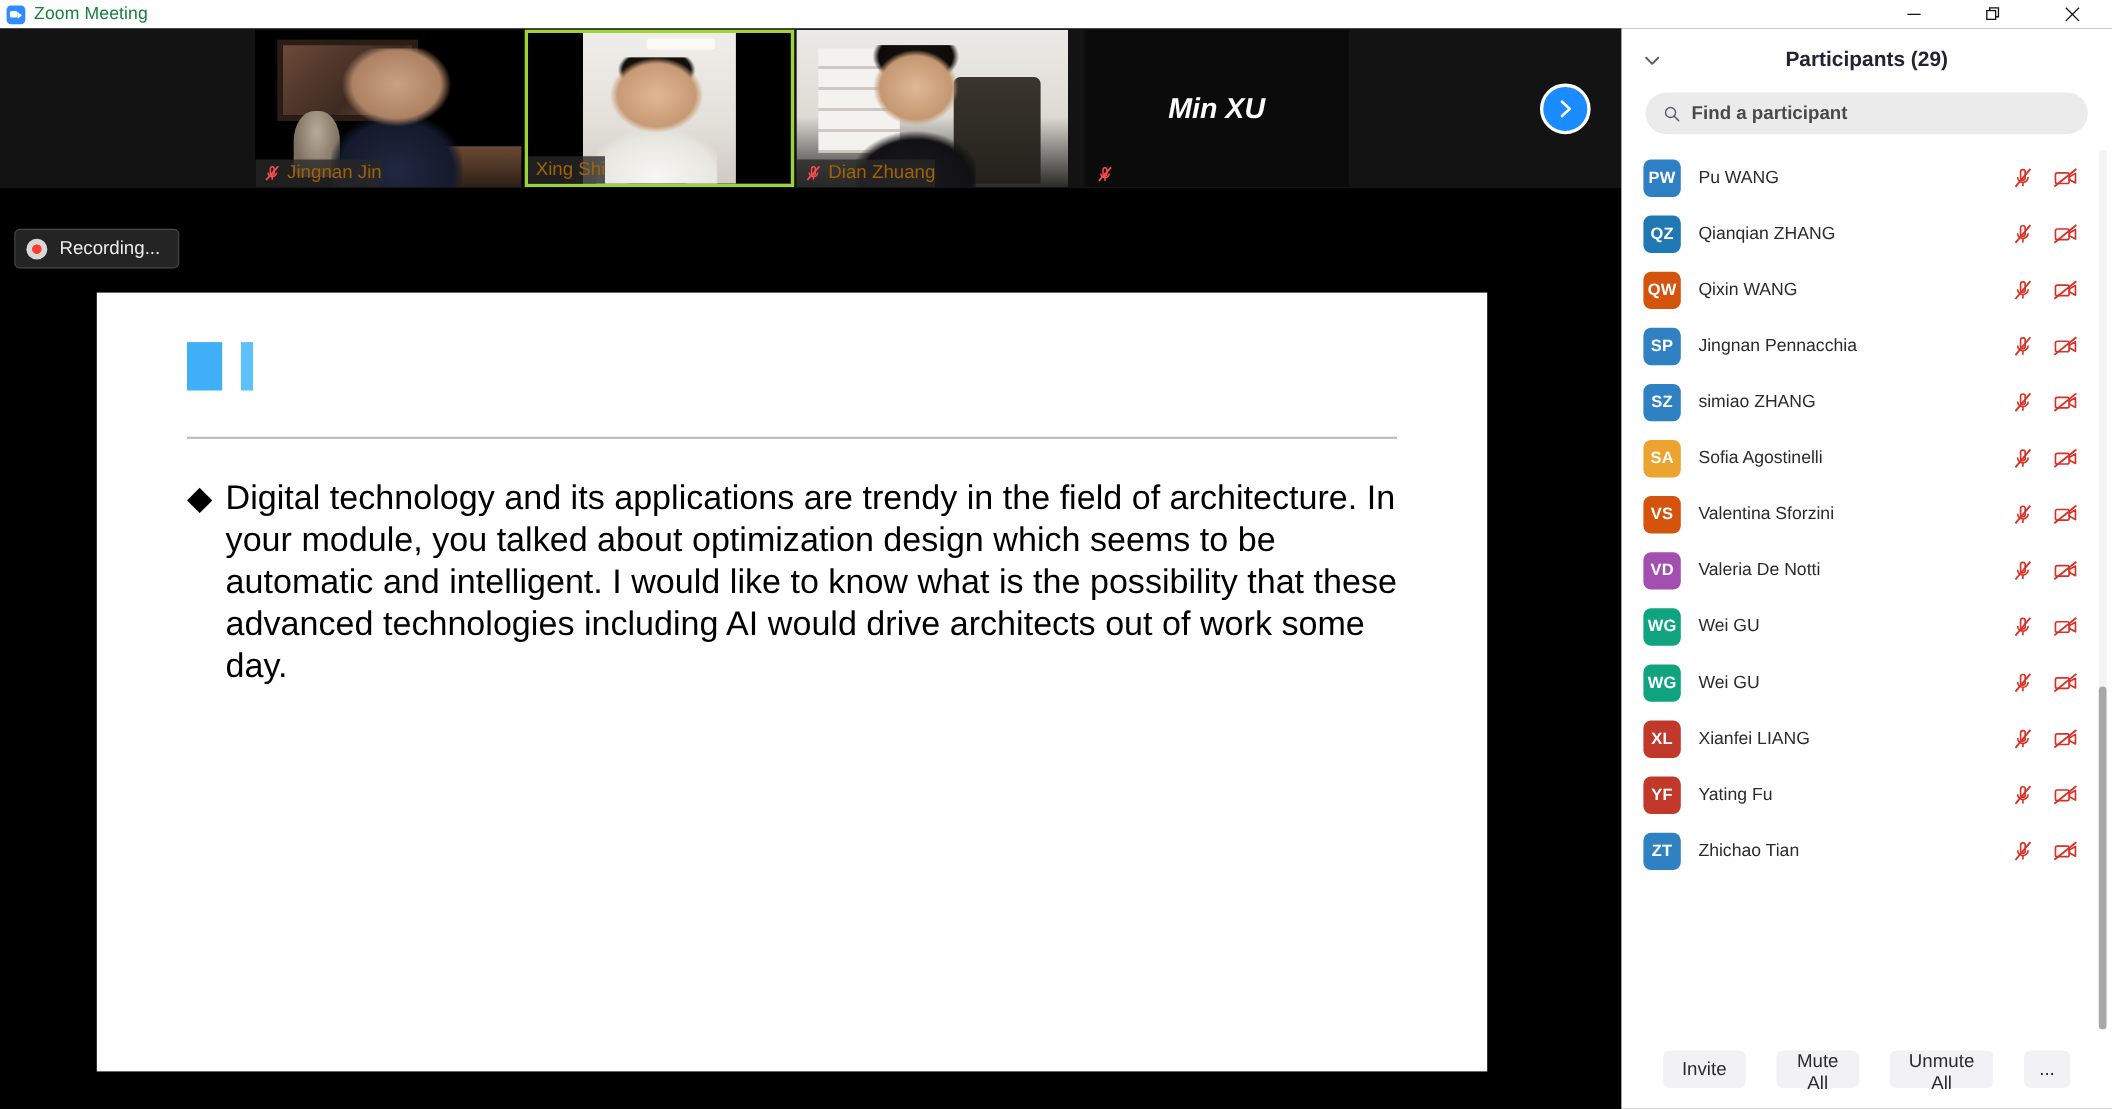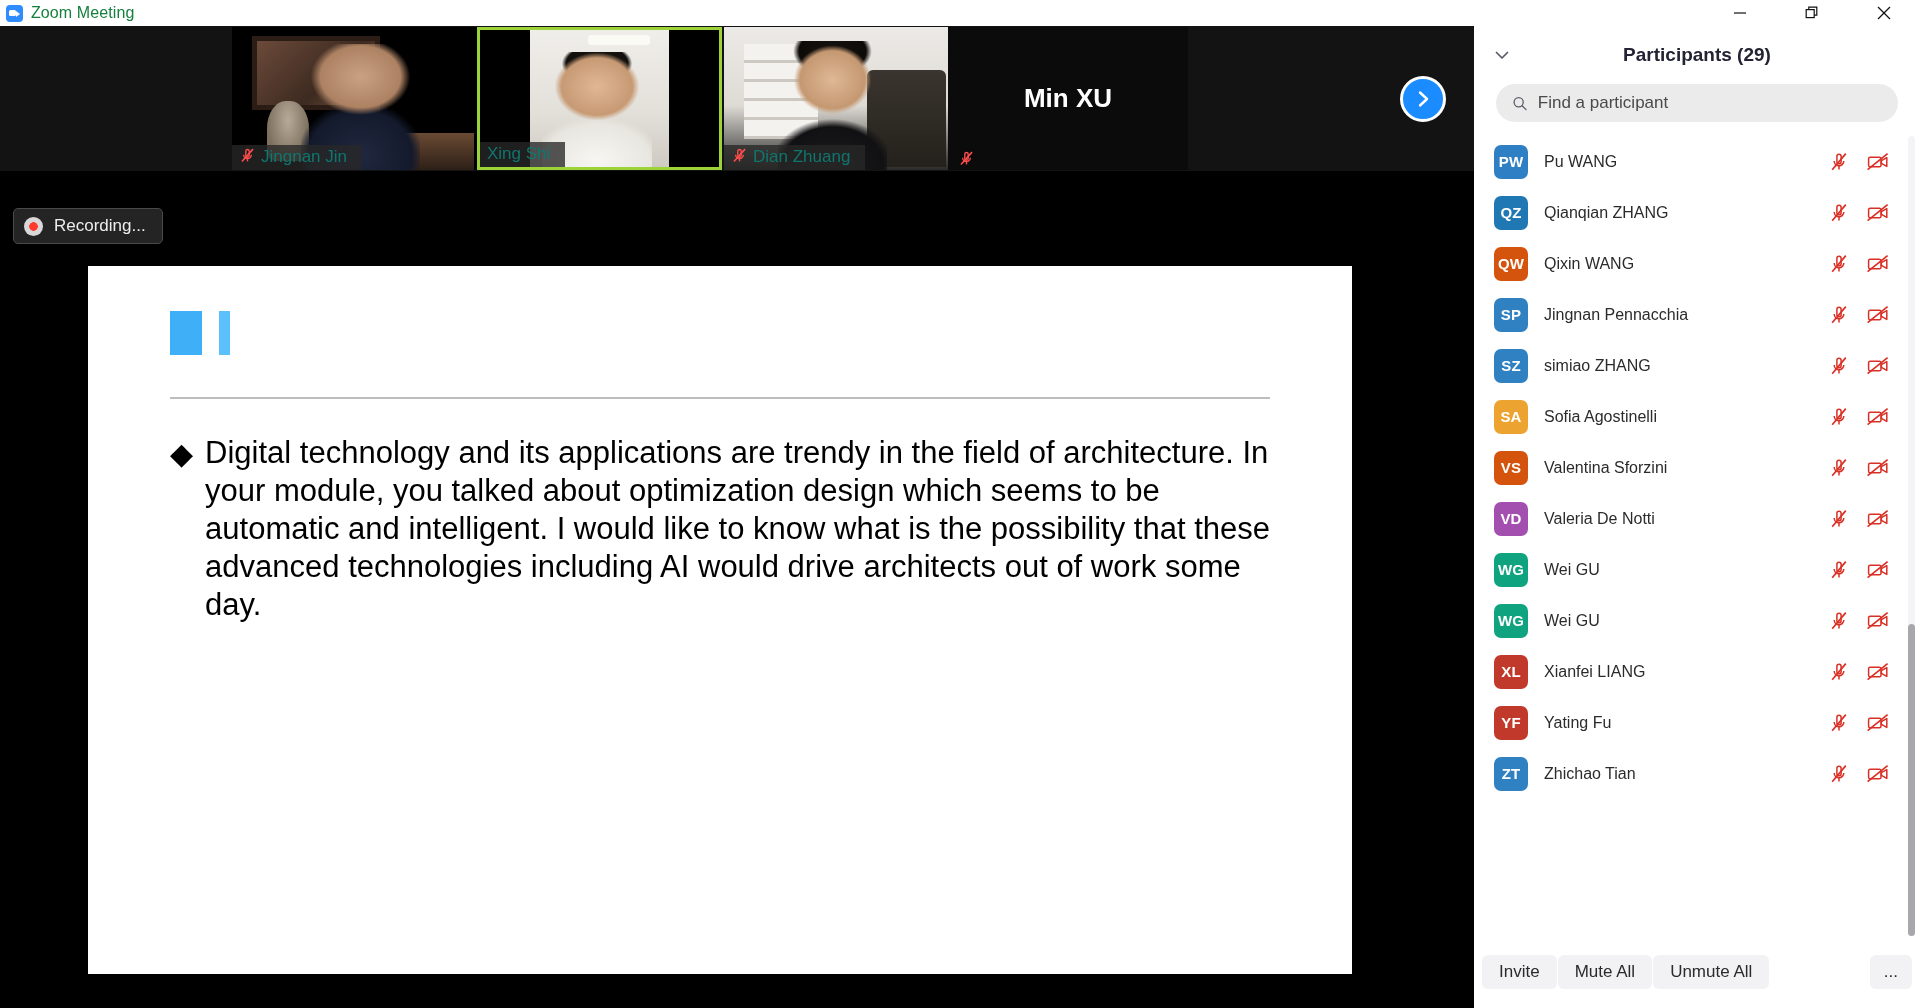--- a/index.html
+++ b/index.html
@@ -55,24 +55,24 @@
     position: absolute; top: 0; left: 0;
     width: 1474px; height: 145px;
     background: #131313;
   }
   .tile {
     position: absolute; top: 1px; height: 143px;
     background: #000; overflow: hidden;
   }
   .tile-label {
     position: absolute; left: 0; bottom: 0;
-    display: flex; gap: 5px;
+    display: flex; align-items: center; gap: 5px;
     background: rgba(40,40,40,.78);
-    padding: 2px 15px 3px 7px;
-    font-size: 17px; color: #0f766e;
+    padding: 2px 0 3px 7px;
+    font-size: 17px; color: #a16207;
     max-width: 100%;
   }
   .tile.active { border: 3px solid #9bd338; top: 1px; }
   .tile-name-only {
     position: absolute; inset: 0;
     display: flex; align-items: center; justify-content: center;
     color: #fff; font-size: 26px; font-weight: bold;
   }
   .tile-photo { position: absolute; inset: 0; }
 
@@ -188,20 +188,21 @@
   .search-wrap { padding: 0 22px 14px; flex: none; }
   .search-box {
     height: 38px; background: #ebebeb; border-radius: 19px;
     display: flex; align-items: center; gap: 10px; padding: 0 16px;
     cursor: text;
   }
   .search-input {
     border: 0; outline: 0; background: transparent;
     font-size: 17px; color: #000000; width: 100%;
     font-family: "Liberation Sans", sans-serif;
+    font-weight: bold;
   }
   .search-input::placeholder { color: #4a4a4a; }
 
   .plist {
     flex: 1; overflow: hidden; position: relative; padding-left: 8px;
   }
   .prow {
     height: 51px; display: flex; align-items: center;
     padding: 0 30px 0 12px; cursor: pointer;
   }
@@ -218,22 +219,22 @@
     cursor: pointer;
   }
   .scroll-track { position:absolute; inset:0; background:#f4f4f6; border-radius:4px; }
   .scroll-thumb {
     position: absolute; left: 0; width: 7px; top: 61%; height: 39%;
     background: #a8a8ac; border-radius: 4px;
   }
 
   .panel-foot {
     flex: none; height: 72px;
-    display: flex; align-items: center; gap: 1px;
-    padding: 0 8px;
+    display: flex; align-items: center; gap: 28px;
+    padding: 0 38px;
   }
   .foot-btn {
     background: #f2f2f5; border: 0; border-radius: 6px;
     height: 34px; padding: 0 17px;
     font-size: 17px; color: #2b2b2b; cursor: pointer;
     font-family: "Liberation Sans", sans-serif;
   }
   .foot-btn.more { margin-left: auto; padding: 0 14px; }
 </style>
 </head>
@@ -307,21 +308,21 @@
         <svg width="17" height="17" viewBox="0 0 20 20">
           <path d="M10 3a2 2 0 0 1 2 2v5a2 2 0 0 1-4 0V5a2 2 0 0 1 2-2z" fill="none" stroke="#ff4d4d" stroke-width="1.6"></path>
           <path d="M5.5 9.2a4.5 4.5 0 0 0 9 0" fill="none" stroke="#ff4d4d" stroke-width="1.6"></path>
           <line x1="10" y1="14" x2="10" y2="17" stroke="#ff4d4d" stroke-width="1.6"></line>
           <line x1="3.5" y1="17" x2="16.5" y2="2.5" stroke="#ff4d4d" stroke-width="1.9"></line>
         </svg>
         <span>Dian Zhuang</span>
       </div>
     </div>
 
-    <div class="tile" style="left:948px;width:240px;background:#0b0b0b;">
+    <div class="tile" style="left:986px;width:240px;background:#0b0b0b;font-style:italic;">
       <div class="tile-name-only">Min XU</div>
       <div class="tile-label" style="background:transparent;padding-left:10px;">
         <svg width="17" height="17" viewBox="0 0 20 20">
           <path d="M10 3a2 2 0 0 1 2 2v5a2 2 0 0 1-4 0V5a2 2 0 0 1 2-2z" fill="none" stroke="#ff4d4d" stroke-width="1.6"></path>
           <path d="M5.5 9.2a4.5 4.5 0 0 0 9 0" fill="none" stroke="#ff4d4d" stroke-width="1.6"></path>
           <line x1="10" y1="14" x2="10" y2="17" stroke="#ff4d4d" stroke-width="1.6"></line>
           <line x1="3.5" y1="17" x2="16.5" y2="2.5" stroke="#ff4d4d" stroke-width="1.9"></line>
         </svg>
       </div>
     </div>

